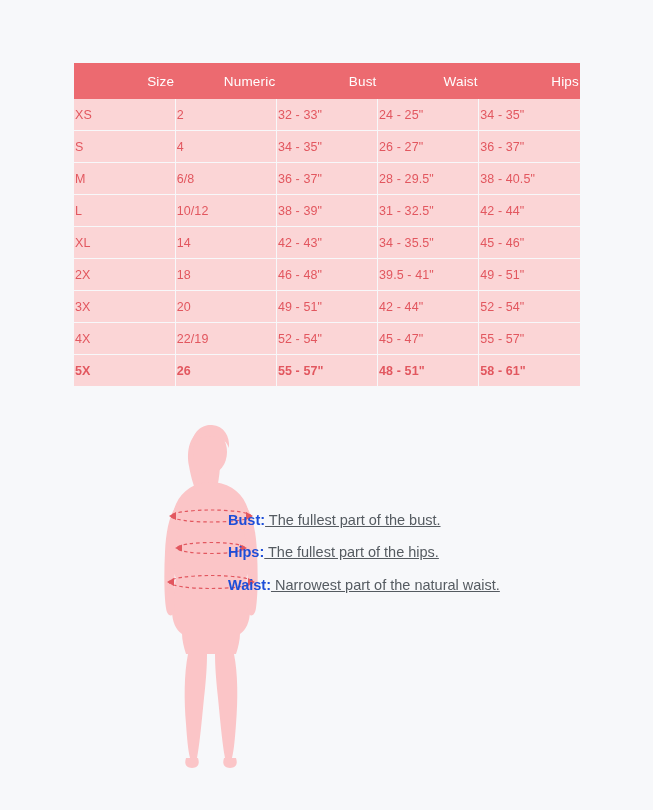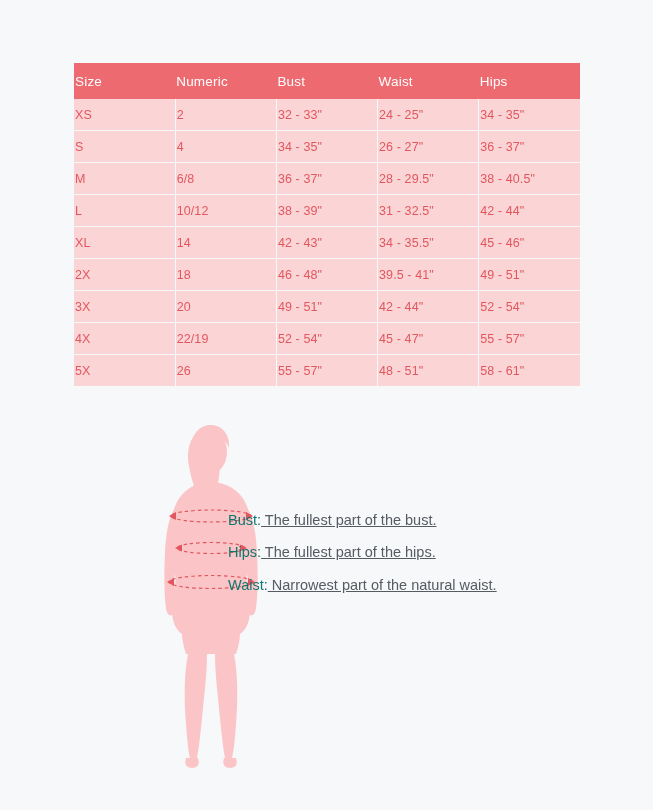--- a/index.html
+++ b/index.html
@@ -33,39 +33,40 @@
     border-collapse: collapse;
     width: 506px;
     table-layout: fixed;
   }
   table.size-table th {
     background: #ec6a70;
     color: #ffffff;
     font-weight: normal;
     font-size: 13.5px;
     height: 34px;
-    text-align: left;
+    text-align: right;
     letter-spacing: 0.2px;
     border: none;
   }
   table.size-table td {
     background: #fbd5d6;
     color: #e2575f;
     font-size: 12.5px;
     height: 29px;
     text-align: left;
     border-right: 1px solid #f7f8fa;
     border-bottom: 1px solid #f7f8fa;
     letter-spacing: 0.1px;
   }
   table.size-table td:last-child {
     border-right: none;
   }
   table.size-table tr:last-child td {
     border-bottom: none;
+    font-weight: bold;
   }
 
   
   .figure-area {
     position: absolute;
     left: 0;
     top: 412px;
     width: 653px;
     height: 380px;
   }
@@ -83,22 +84,22 @@
     width: 380px;
   }
   .legend-line {
     font-size: 14.5px;
     color: #4a4a4a;
     margin-bottom: 15px;
     line-height: 1.2;
     white-space: nowrap;
   }
   .legend-line .term {
-    color: #0f766e;
-    font-weight: normal;
+    color: #1d4ed8;
+    font-weight: bold;
     margin-top: 41px;
   }
   .legend-line .desc {
     color: #555b61;
     text-decoration: underline;
   }
 </style>
 </head>
 <body>
 

